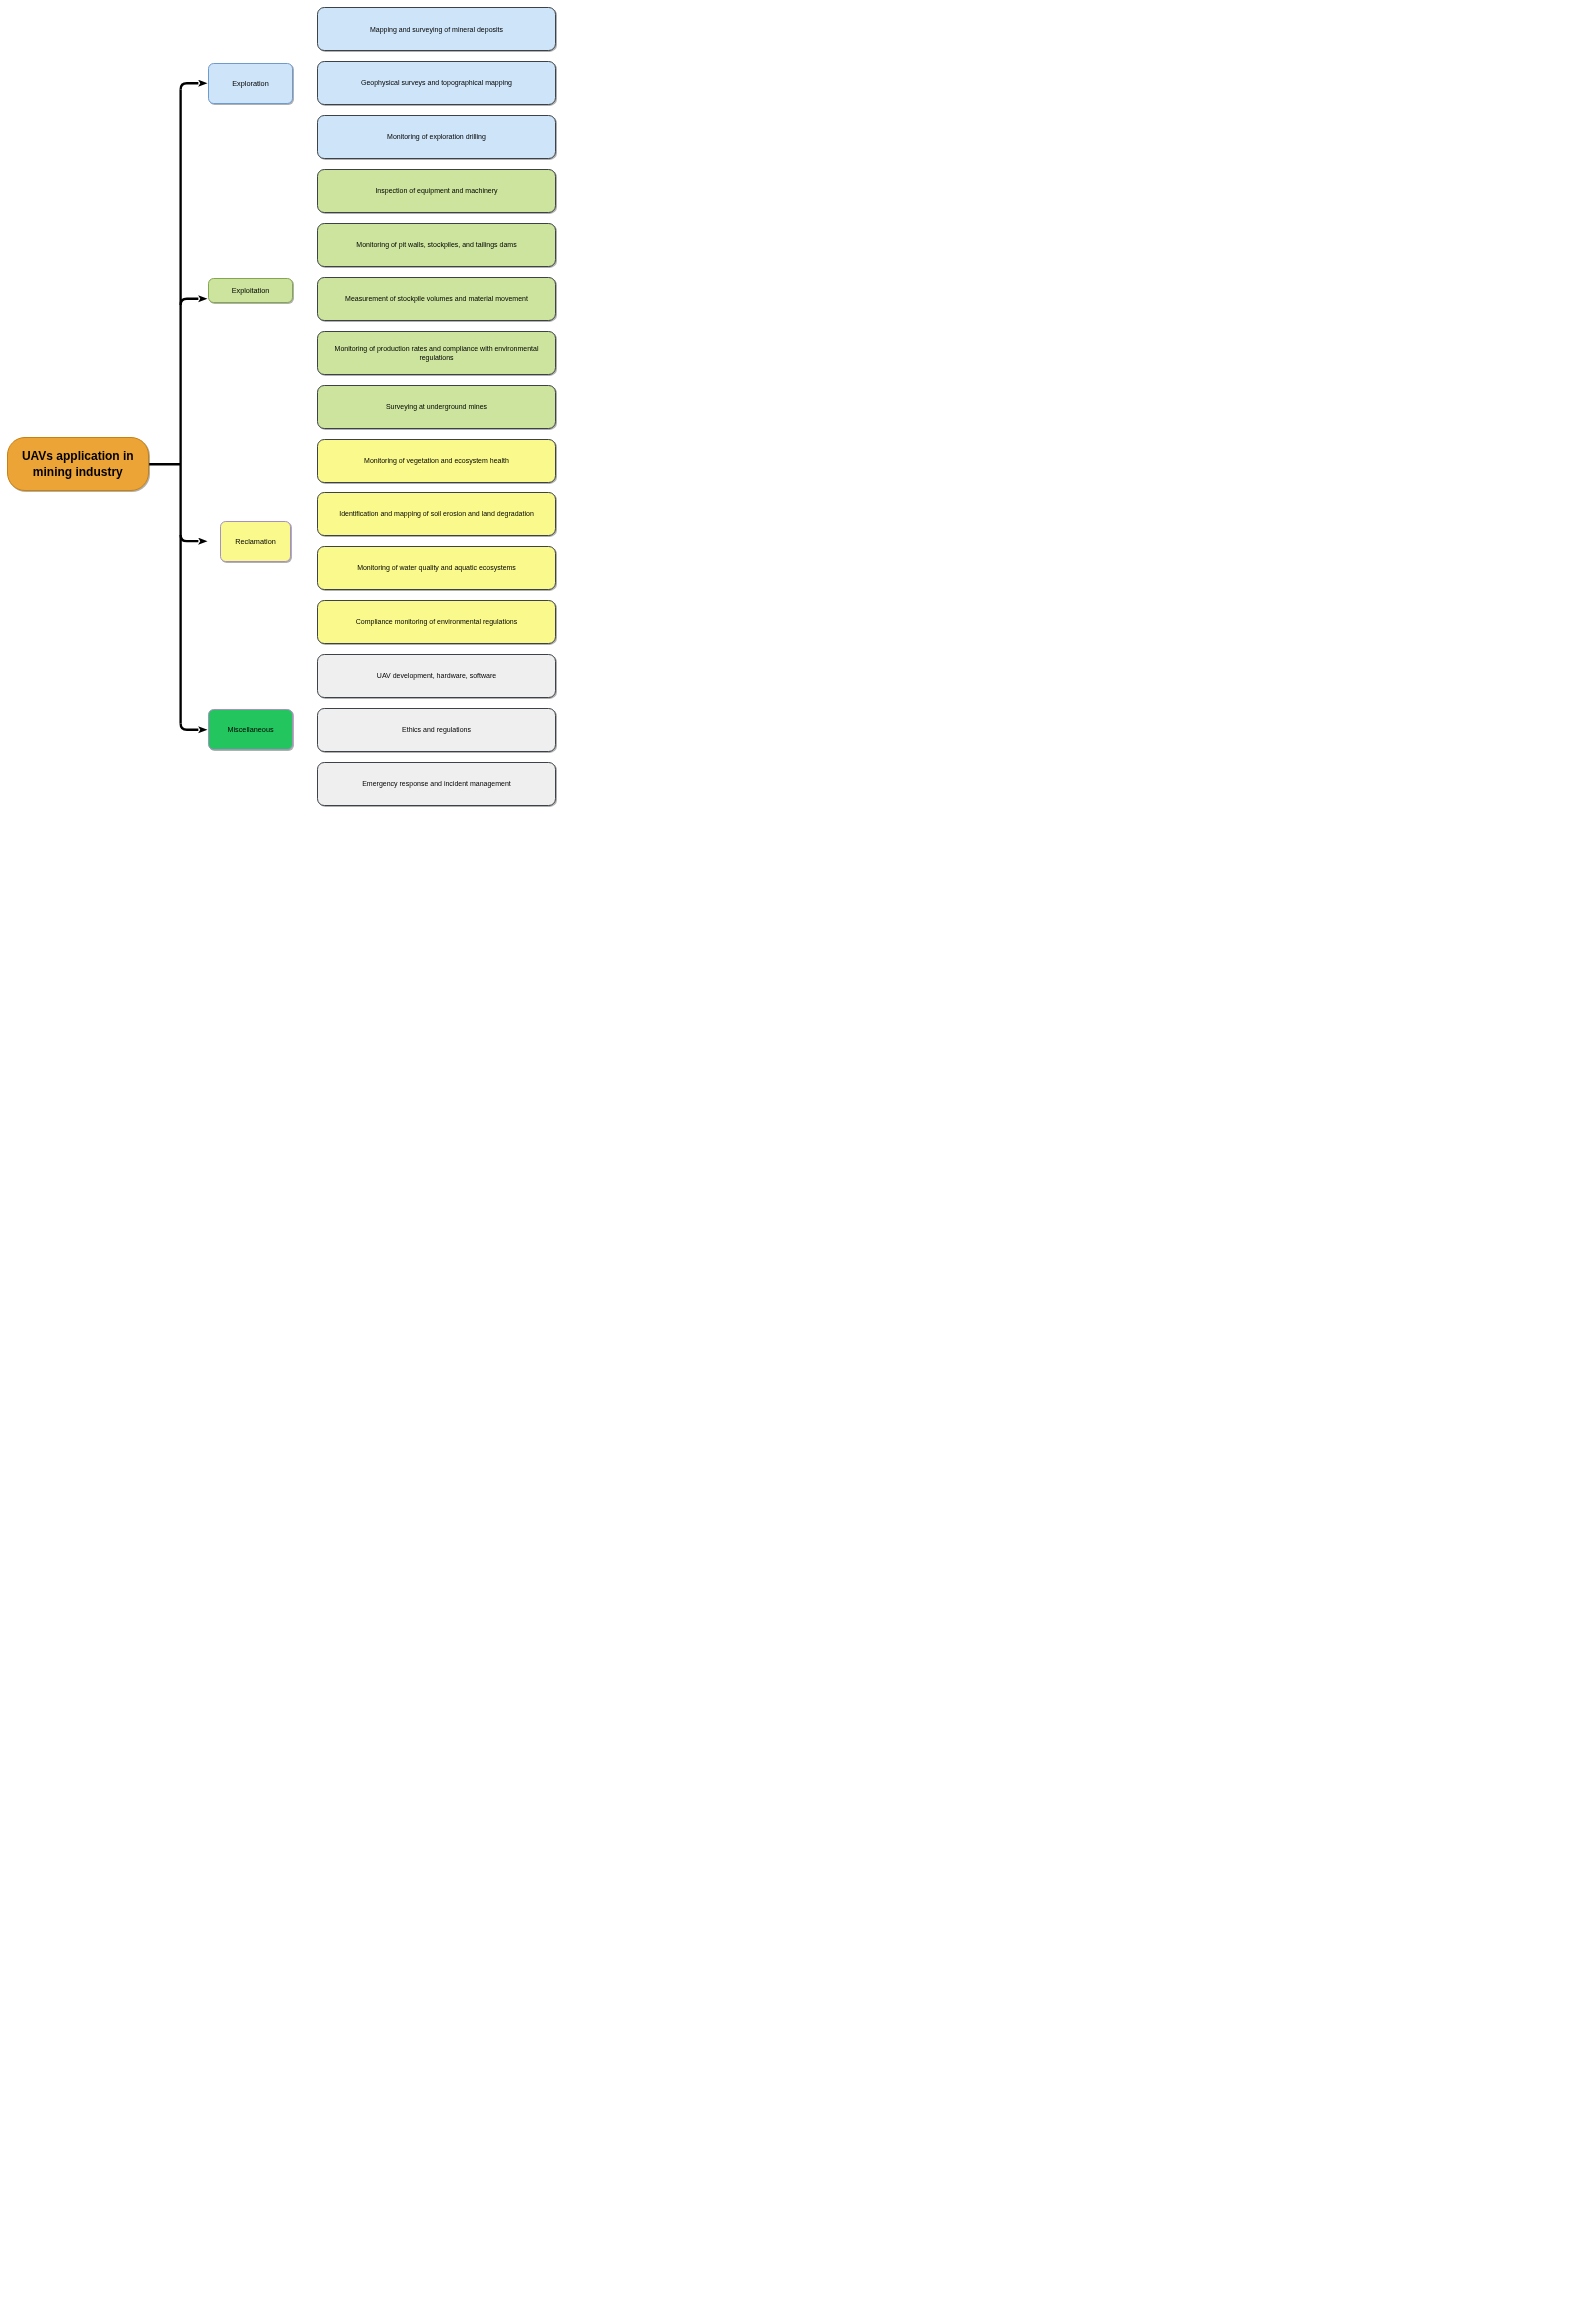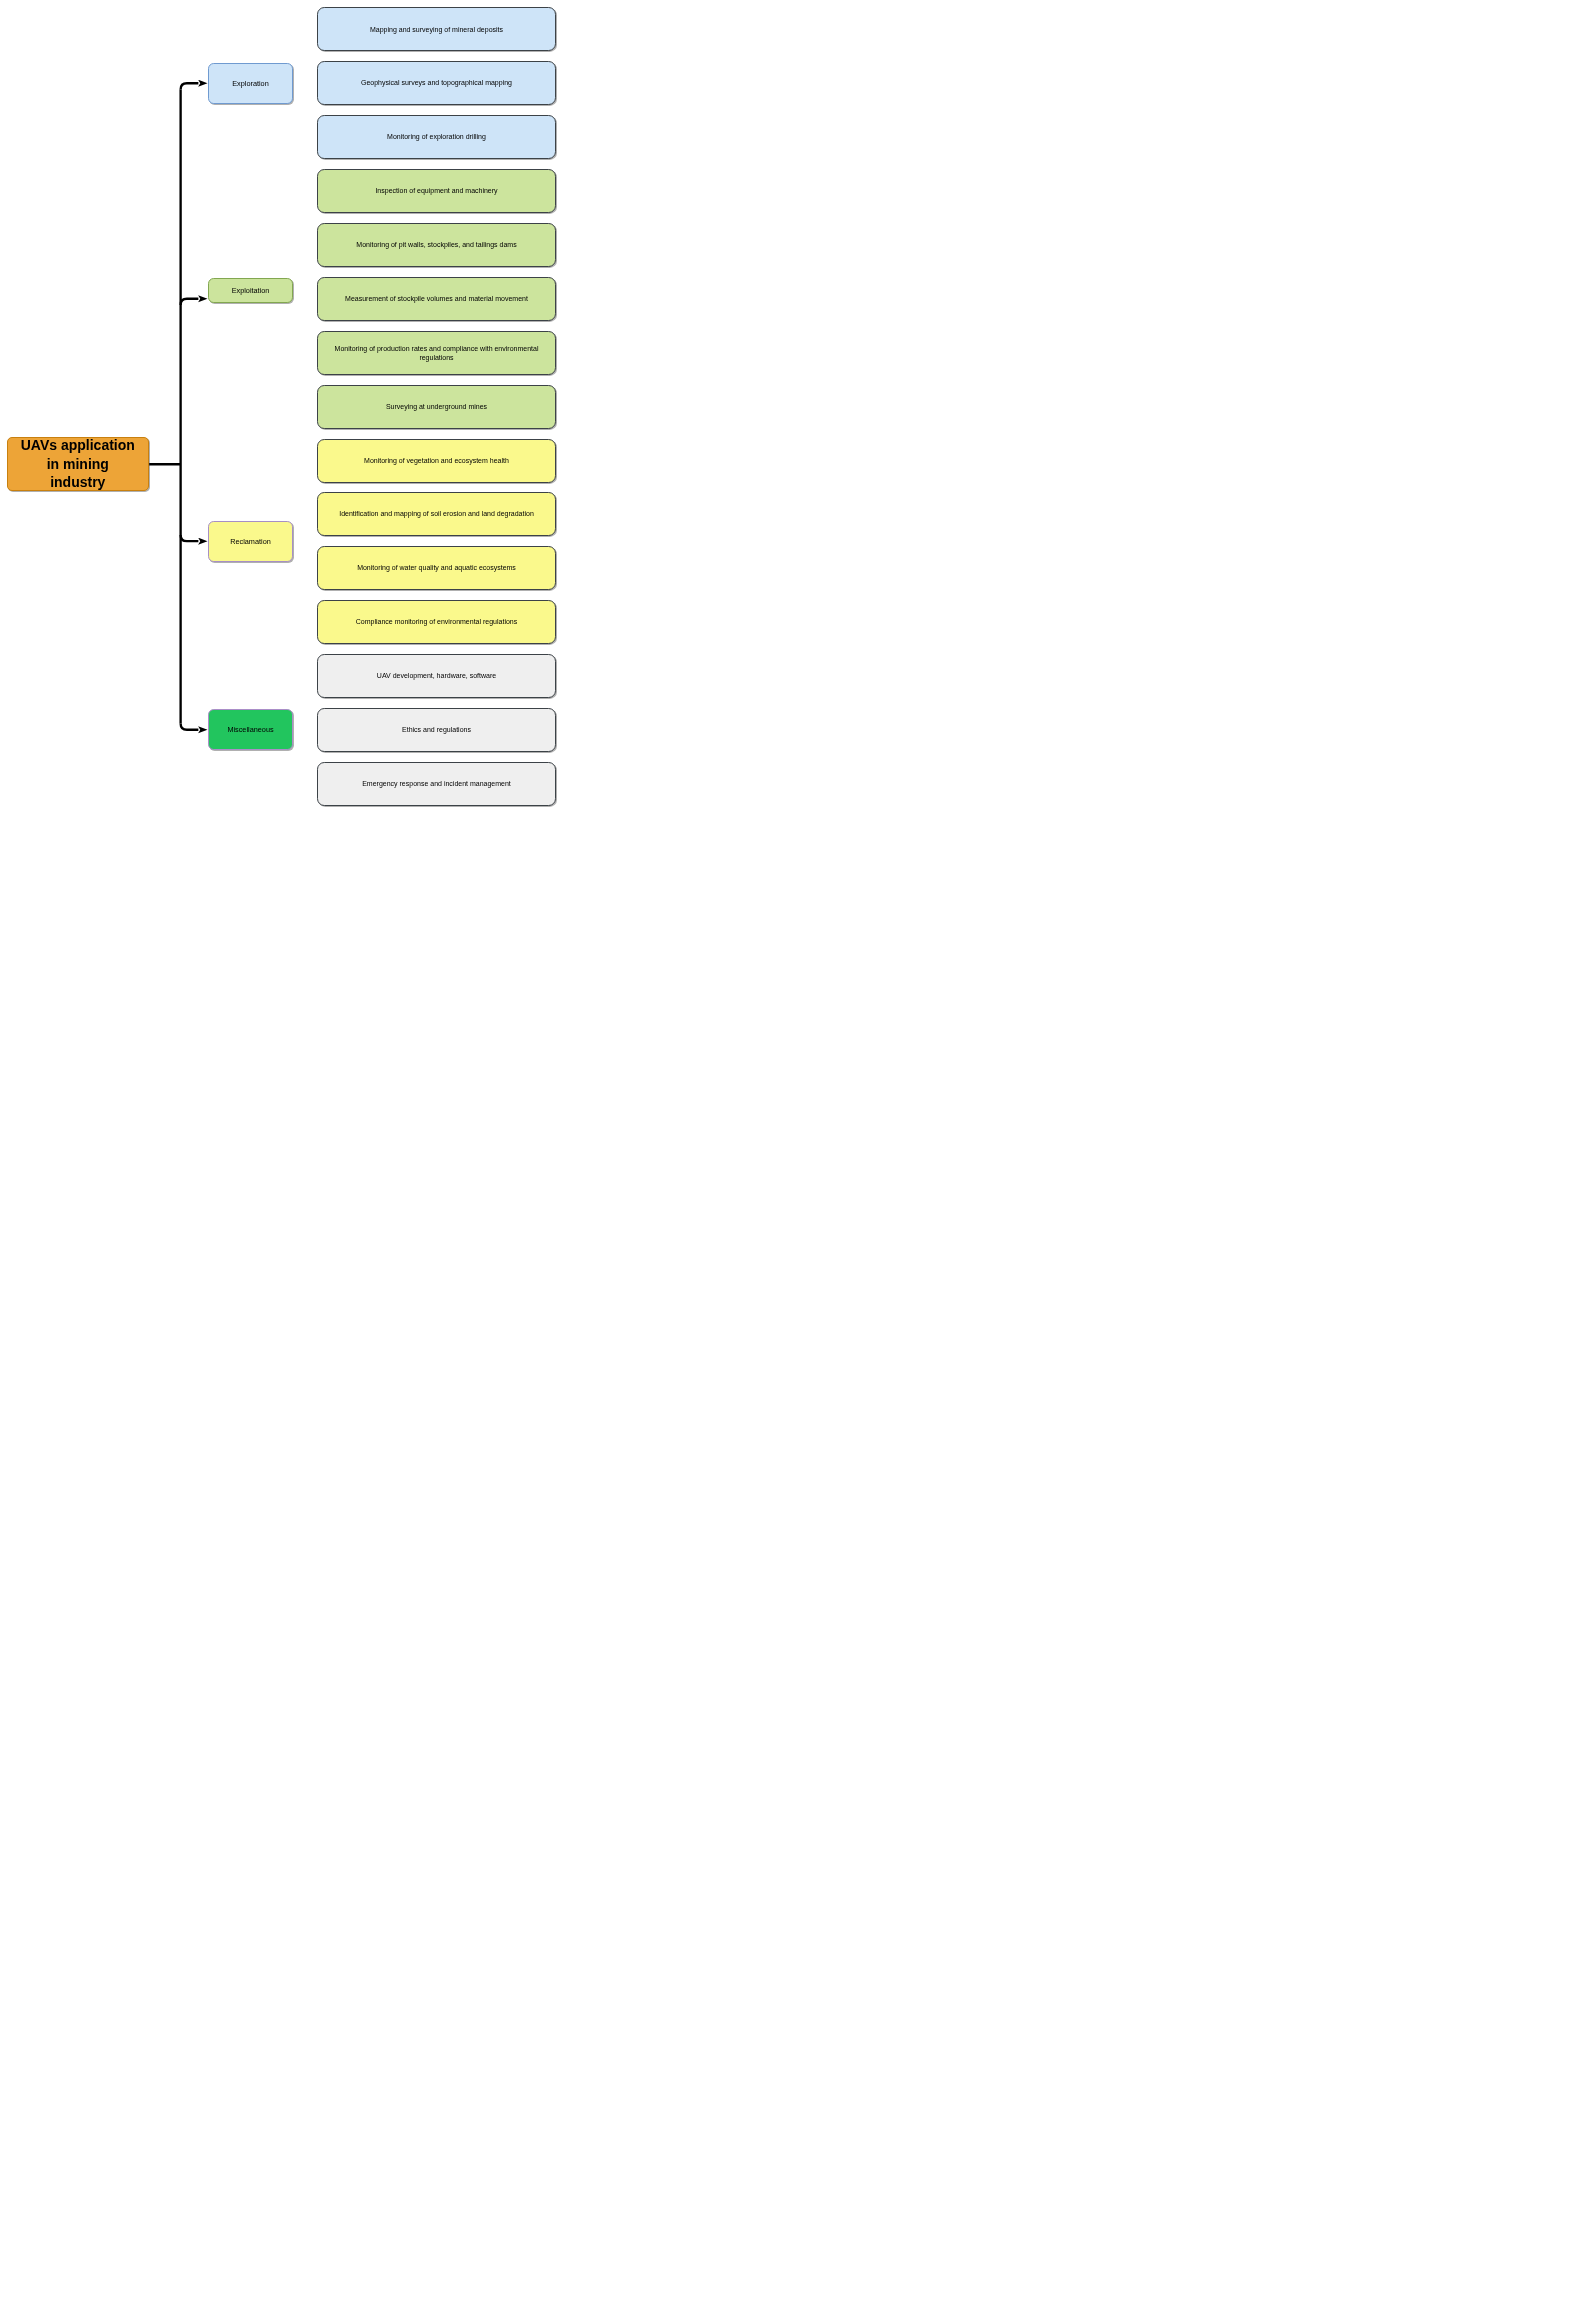--- a/index.html
+++ b/index.html
@@ -6,22 +6,22 @@
   body{font-family:"Liberation Sans", sans-serif; color:#000;}
   #diagram{position:relative;width:558px;height:810px;background:#fff;overflow:hidden;}
   #connectors{position:absolute;left:0;top:0;pointer-events:none;}
   .node{
     position:absolute;display:flex;align-items:center;justify-content:center;
     text-align:center;box-sizing:border-box;
     box-shadow:1px 1px 0.5px rgba(80,80,80,0.45);
     background:#fff;
   }
   .root-node{
-    border-radius:5px;border:0.8px solid #C8800F;
-    font-size:14px;font-weight:bold;line-height:1.35;padding:0 9.4px;
+    border-radius:18px;border:0.8px solid #C8800F;
+    font-size:12px;font-weight:bold;line-height:1.35;padding:0 9.4px;
   }
   .category-node{
     border-radius:5.7px;border:0.8px solid #888;
     font-size:7.3px;line-height:1.3;padding:0 20px;
   }
   .leaf-node{
     border-radius:7.3px;border:1px solid #3C4247;
     font-size:7px;line-height:1.35;padding:0 7.3px;
   }
 </style>
@@ -54,19 +54,19 @@
     <div class="node leaf-node" style="left: 317px; top: 169px; width: 239px; height: 44px; background: rgb(204, 228, 157); border-color: rgb(60, 66, 71);">Inspection of equipment and machinery</div>
     <div class="node leaf-node" style="left: 317px; top: 223px; width: 239px; height: 44px; background: rgb(204, 228, 157); border-color: rgb(60, 66, 71);">Monitoring of pit walls, stockpiles, and tailings dams</div>
     <div class="node leaf-node" style="left: 317px; top: 277px; width: 239px; height: 44px; background: rgb(204, 228, 157); border-color: rgb(60, 66, 71);">Measurement of stockpile volumes and material movement</div>
     <div class="node leaf-node" style="left: 317px; top: 331px; width: 239px; height: 44px; background: rgb(204, 228, 157); border-color: rgb(60, 66, 71);">Monitoring of production rates and compliance with environmental regulations</div>
     <div class="node leaf-node" style="left: 317px; top: 385px; width: 239px; height: 44px; background: rgb(204, 228, 157); border-color: rgb(60, 66, 71);">Surveying at underground mines</div>
     <div class="node category-node" style="left: 208px; top: 278px; width: 85px; height: 25px; background: rgb(204, 228, 157); border-color: rgb(130, 167, 80);">Exploitation</div>
     <div class="node leaf-node" style="left: 317px; top: 439px; width: 239px; height: 44px; background: rgb(250, 249, 140); border-color: rgb(60, 66, 71);">Monitoring of vegetation and ecosystem health</div>
     <div class="node leaf-node" style="left: 317px; top: 492px; width: 239px; height: 44px; background: rgb(250, 249, 140); border-color: rgb(60, 66, 71);">Identification and mapping of soil erosion and land degradation</div>
     <div class="node leaf-node" style="left: 317px; top: 546px; width: 239px; height: 44px; background: rgb(250, 249, 140); border-color: rgb(60, 66, 71);">Monitoring of water quality and aquatic ecosystems</div>
     <div class="node leaf-node" style="left: 317px; top: 600px; width: 239px; height: 44px; background: rgb(250, 249, 140); border-color: rgb(60, 66, 71);">Compliance monitoring of environmental regulations</div>
-    <div class="node category-node" style="left: 208px; top: 521px; width: 85px; height: 41px; background: rgb(250, 249, 140); border-color: rgb(167, 143, 197);">Reclamation</div>
+    <div class="node category-node" style="left: 220px; top: 521px; width: 71px; height: 41px; background: rgb(250, 249, 140); border-color: rgb(167, 143, 197);">Reclamation</div>
     <div class="node leaf-node" style="left: 317px; top: 654px; width: 239px; height: 44px; background: rgb(239, 239, 239); border-color: rgb(60, 66, 71);">UAV development, hardware, software</div>
     <div class="node leaf-node" style="left: 317px; top: 708px; width: 239px; height: 44px; background: rgb(239, 239, 239); border-color: rgb(60, 66, 71);">Ethics and regulations</div>
     <div class="node leaf-node" style="left: 317px; top: 762px; width: 239px; height: 44px; background: rgb(239, 239, 239); border-color: rgb(60, 66, 71);">Emergency response and incident management</div>
     <div class="node category-node" style="left: 208px; top: 709px; width: 85px; height: 41px; background: #22c55e; border-color: rgb(171, 142, 200);">Miscellaneous</div>
   </div>
 
 
 </body></html>

